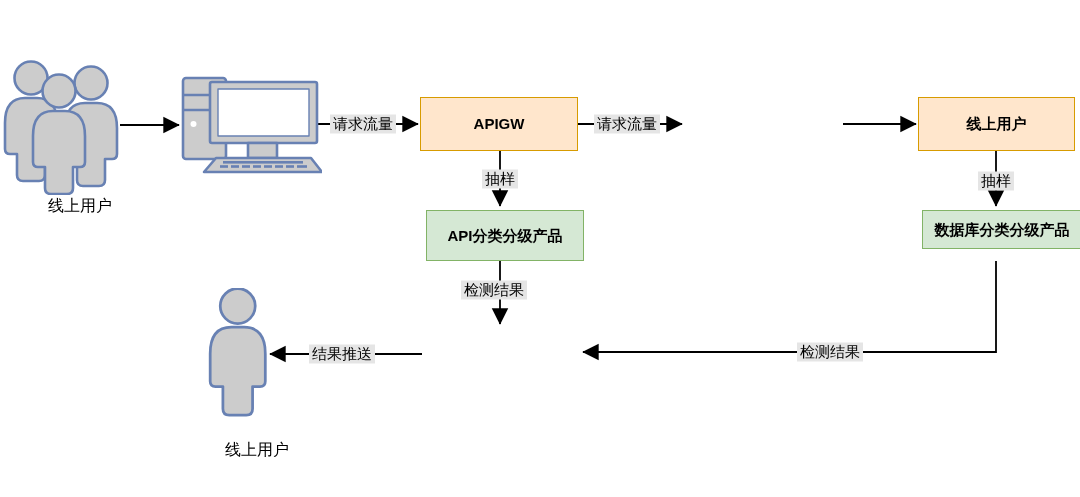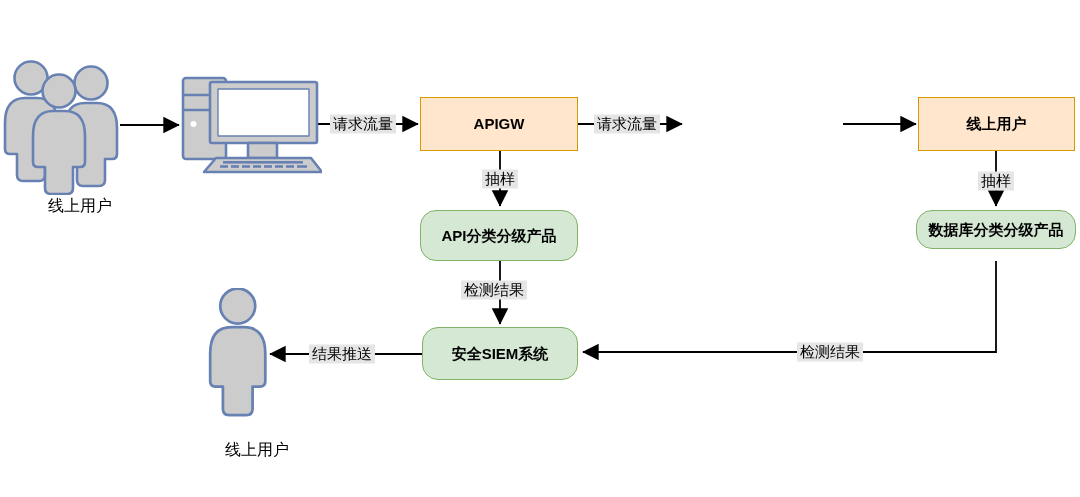--- a/index.html
+++ b/index.html
@@ -5,21 +5,21 @@
   html,body{margin:0;padding:0;background:#fff;}
   .canvas{
     position:relative;width:1080px;height:497px;background:#ffffff;
     font-family:"Liberation Sans","DejaVu Sans",sans-serif;overflow:hidden;color:#000;
   }
   .node{
     position:absolute;display:flex;align-items:center;justify-content:center;
     font-size:15px;font-weight:bold;box-sizing:border-box;text-align:center;line-height:1.2;
   }
   .box-orange{background:#FFE6CC;border:1.5px solid #D79B00;}
-  .box-green{background:#D5E8D4;border:1.5px solid #82B366;border-radius:16px;}
+  .box-green{background:#D5E8D4;border:1.5px solid #82B366;border-radius:0;margin-left:6px;}
   .edge-label{
     position:absolute;transform:translate(-50%,-50%);background:#e5e5e5;
     padding:0 3px;font-size:15px;white-space:nowrap;
   }
   .caption{position:absolute;font-size:16px;text-align:right;white-space:nowrap;}
   .wires,.icon{position:absolute;}
   .wires{left:0;top:0;}
 </style>
 </head>
 <body>
@@ -100,23 +100,20 @@
   </div>
   <div class="node box-orange" style="left:918px;top:97px;width:157px;height:54px">
     <span>线上用户</span>
   </div>
   <div class="node box-green" style="left:420px;top:210px;width:158px;height:51px">
     <span>API分类分级产品</span>
   </div>
   <div class="node box-green" style="left:916px;top:210px;width:160px;height:39px">
     <span>数据库分类分级产品</span>
   </div>
-  <div class="node box-green" style="left:422px;top:327px;width:156px;height:53px">
-    <span>安全SIEM系统</span>
-  </div>
 
   <span class="edge-label" style="left:363px;top:124px">请求流量</span>
   <span class="edge-label" style="left:627px;top:124px">请求流量</span>
   <span class="edge-label" style="left:500px;top:179px">抽样</span>
   <span class="edge-label" style="left:996px;top:181px">抽样</span>
   <span class="edge-label" style="left:494px;top:290px">检测结果</span>
   <span class="edge-label" style="left:830px;top:352px">检测结果</span>
   <span class="edge-label" style="left:342px;top:354px">结果推送</span>
 
 </div>

